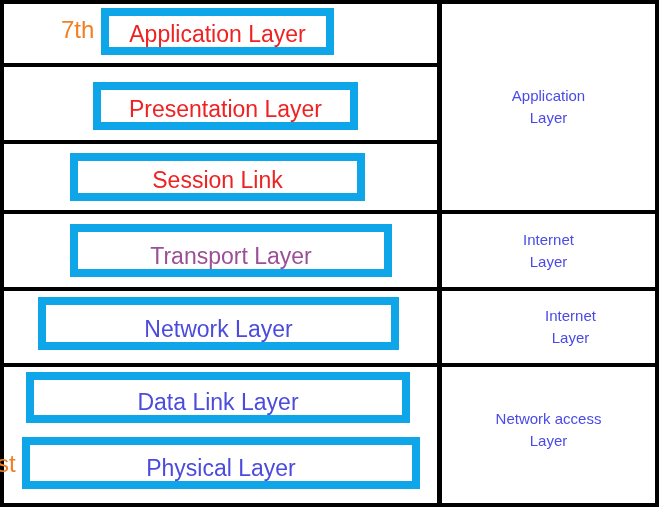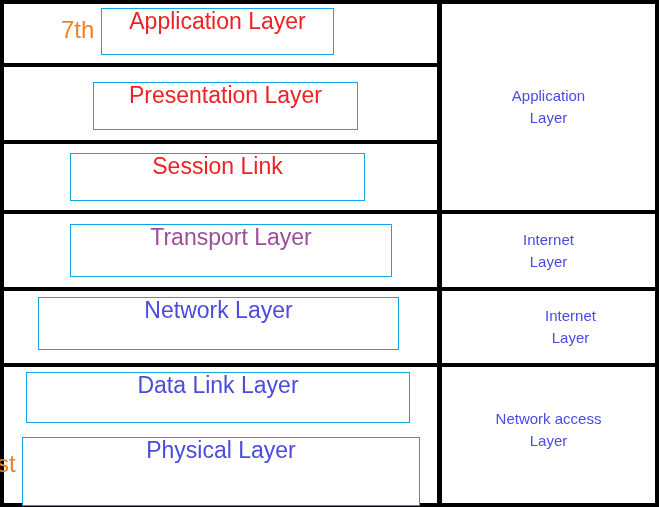--- a/index.html
+++ b/index.html
@@ -48,24 +48,24 @@
     background: #000000;
     height: 4px;
   }
   .hrule.left-only  { left: 0; width: 441px; }
   .hrule.full       { left: 0; width: 659px; }
 
   
   .layer-box {
     position: absolute;
     box-sizing: border-box;
-    border: 1px solid #0ea5e9;
+    border: 8px solid #0ea5e9;
     background: #ffffff;
     display: flex;
-    align-items: flex-start;
+    align-items: flex-end;
     justify-content: center;
     font-size: 23px;
     line-height: 1.1;
     white-space: nowrap;
   }
 
   
   .ordinal {
     position: absolute;
     color: #F28022;
@@ -125,21 +125,21 @@
   </div>
 
   <div class="layer-box" style="left:26px; top:372px; width:384px; height:51px; color:#4B4BDD;">
     <span>Data Link Layer</span>
   </div>
 
   <div class="layer-box" style="left:38px; top:297px; width:361px; height:53px; color:#4B4BDD;">
     <span>Network Layer</span>
   </div>
 
-  <div class="layer-box" style="left:22px; top:437px; width:398px; height:69px; color:#4B4BDD;">
+  <div class="layer-box" style="left:22px; top:437px; width:398px; height:52px; color:#4B4BDD;">
     <span>Physical Layer</span>
   </div>
 
   <div class="tcp-cell" style="top:4px; height:206px;">
     <div>
       <div>Application</div>
       <div>Layer</div>
     </div>
   </div>
 

